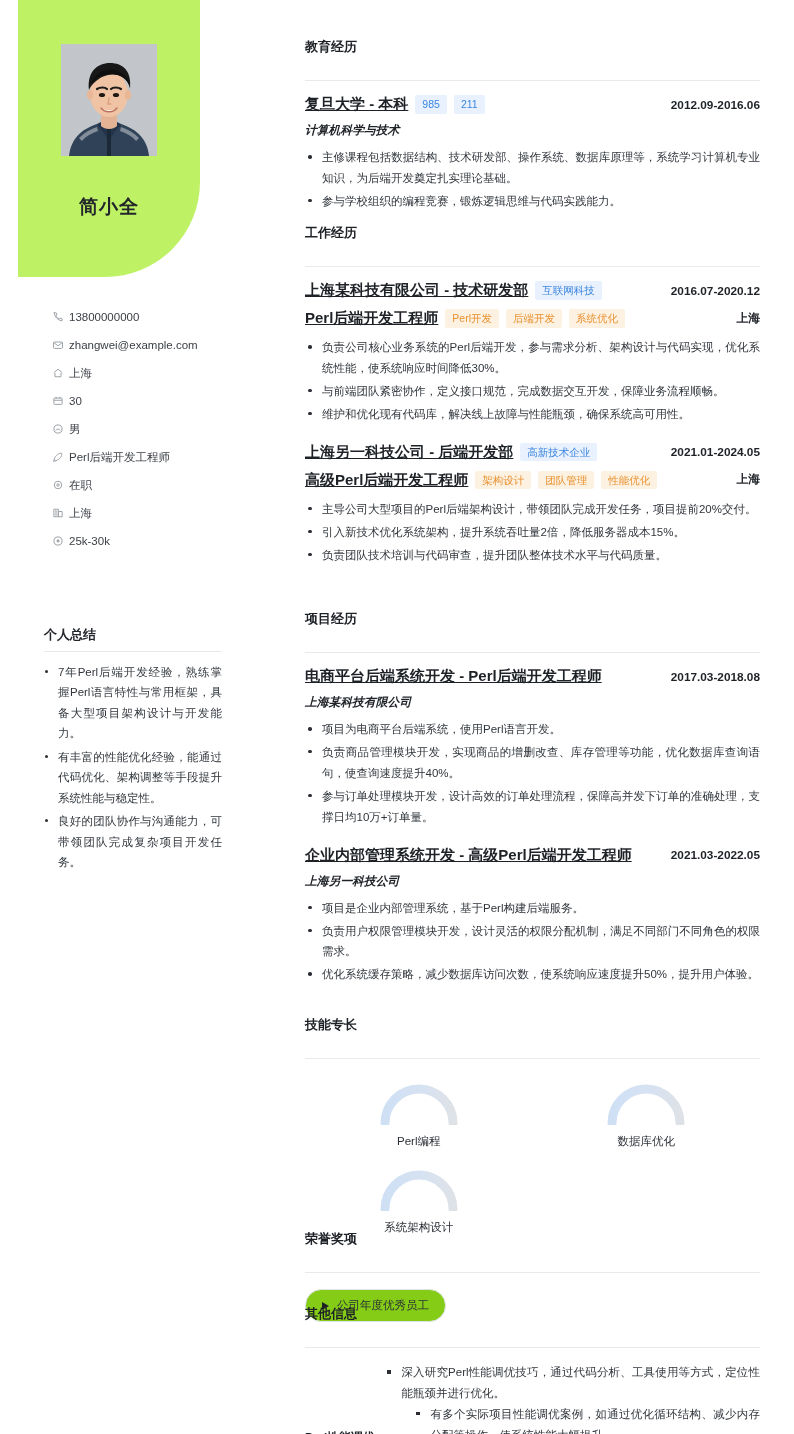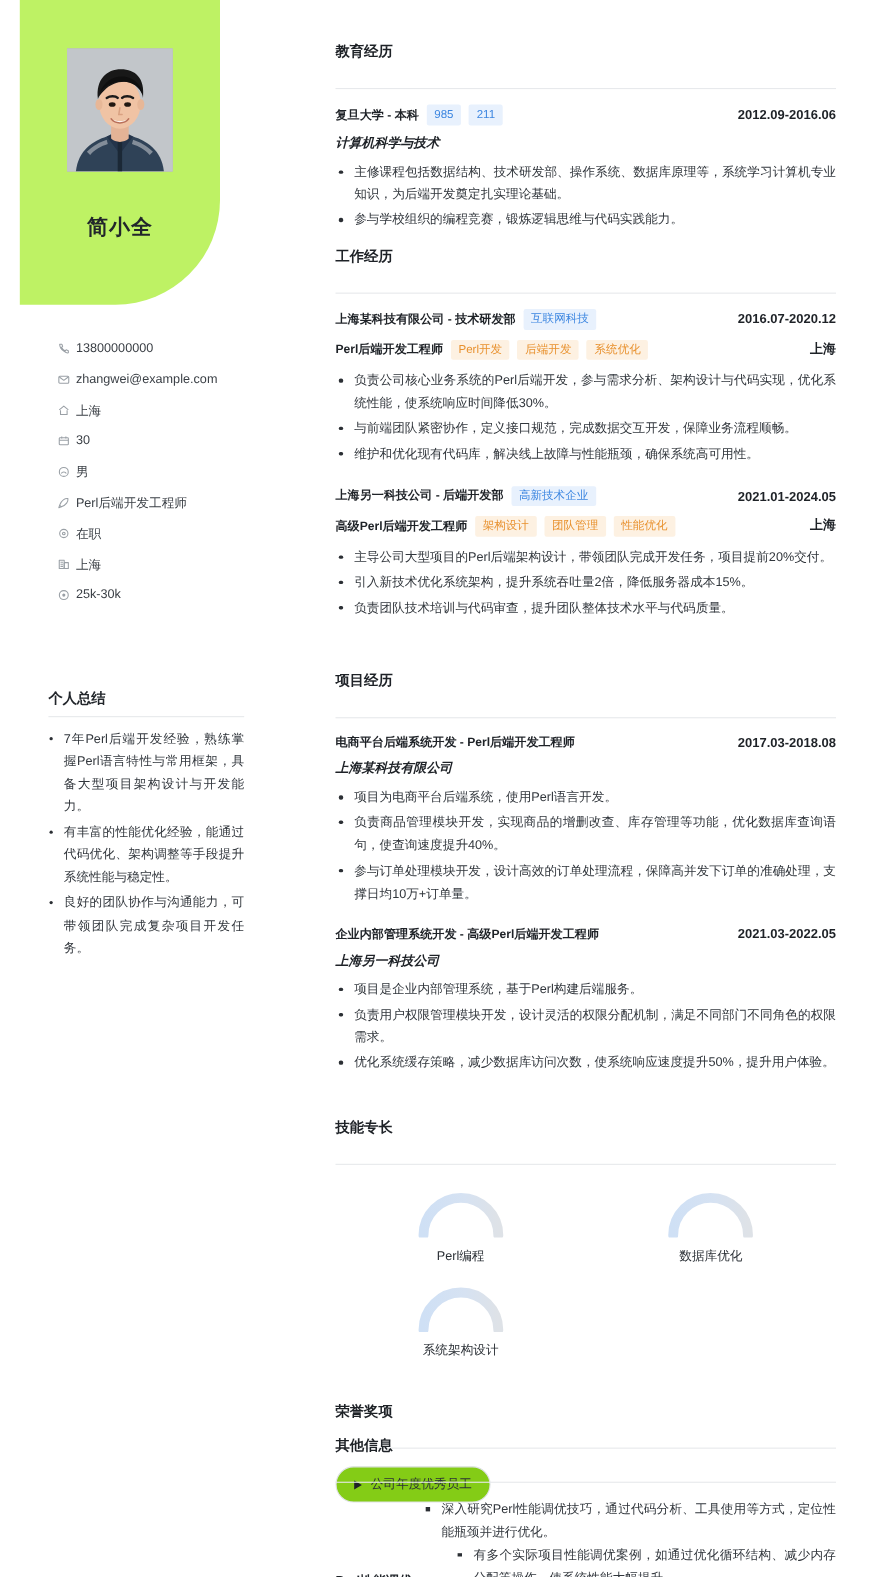--- a/index.html
+++ b/index.html
@@ -131,23 +131,24 @@
     justify-content: space-between;
     margin-bottom: 9px;
   }
   .row-left {
     display: flex;
     align-items: center;
     flex-wrap: wrap;
     gap: 7px;
   }
   .org {
-    font-size: 11px;
+    font-size: 15px;
     font-weight: 700;
     color: #1e2227;
+    text-decoration: underline;
   }
   .period {
     font-size: 11.8px;
     font-weight: 700;
     color: #1e2227;
     white-space: nowrap;
     margin-left: 10px;
   }
   .loc {
     font-size: 11.8px;
@@ -268,21 +269,21 @@
     width: 3.5px; height: 3.5px;
     background: #2b2f34;
   }
   ul.sq-bullets li.indent { padding-left: 48px; }
   ul.sq-bullets li.indent::before { left: 34px; }
 
   .s-edu  { position: absolute; left: 305px; top: 38px;   width: 455px; }
   .s-work { position: absolute; left: 305px; top: 224px;  width: 455px; }
   .s-proj { position: absolute; left: 305px; top: 610px;  width: 455px; }
   .s-skill{ position: absolute; left: 305px; top: 1016px; width: 455px; }
-  .s-hon  { position: absolute; left: 305px; top: 1274px; width: 455px; }
+  .s-hon  { position: absolute; left: 305px; top: 1230px; width: 455px; }
   .s-other{ position: absolute; left: 305px; top: 1305px; width: 455px; }
 </style>
 </head>
 <body>
 
 <div class="page">
 
   <div class="sidebar">
 
     <div class="profile-panel">

